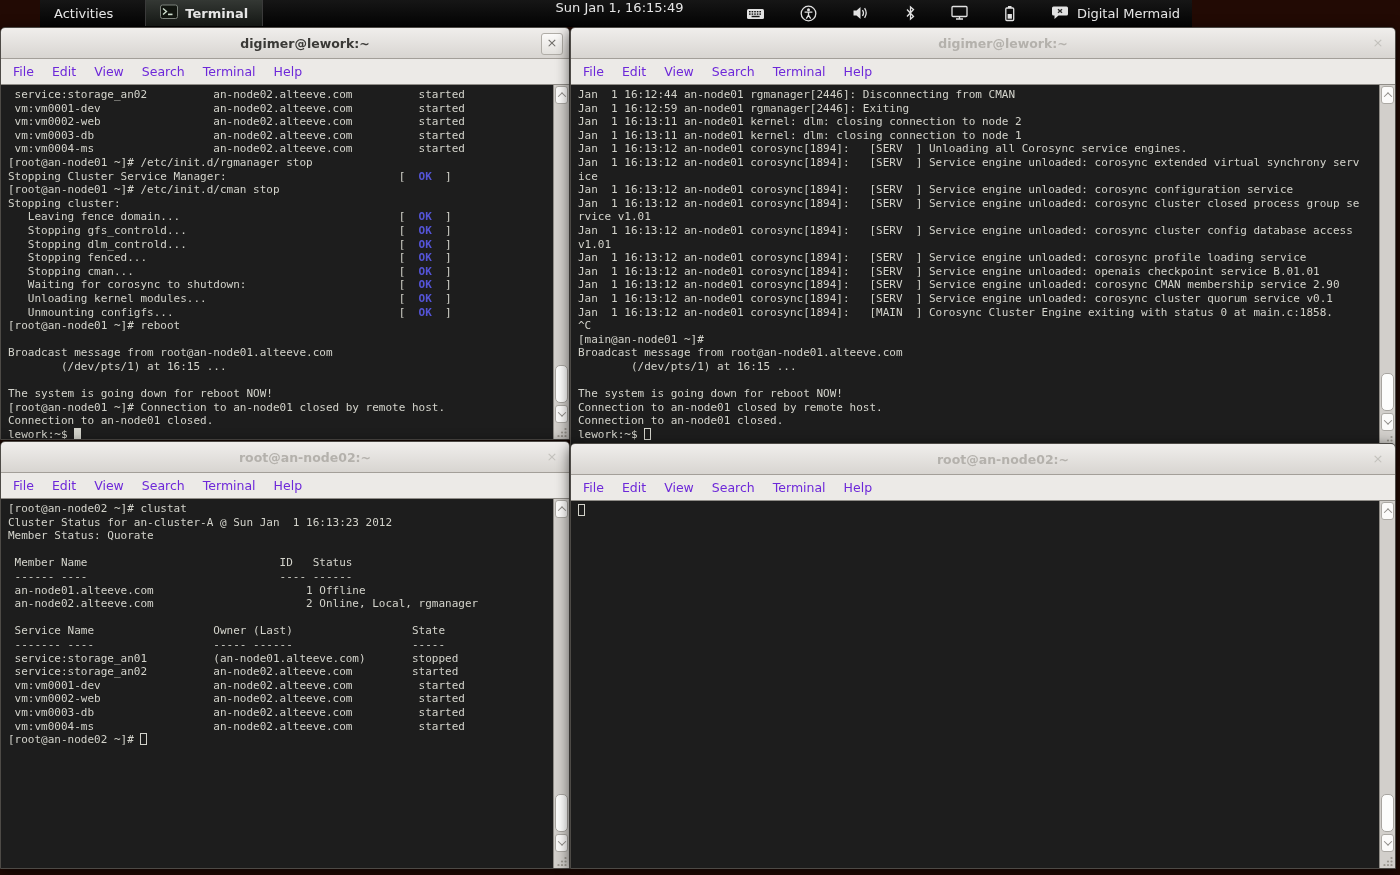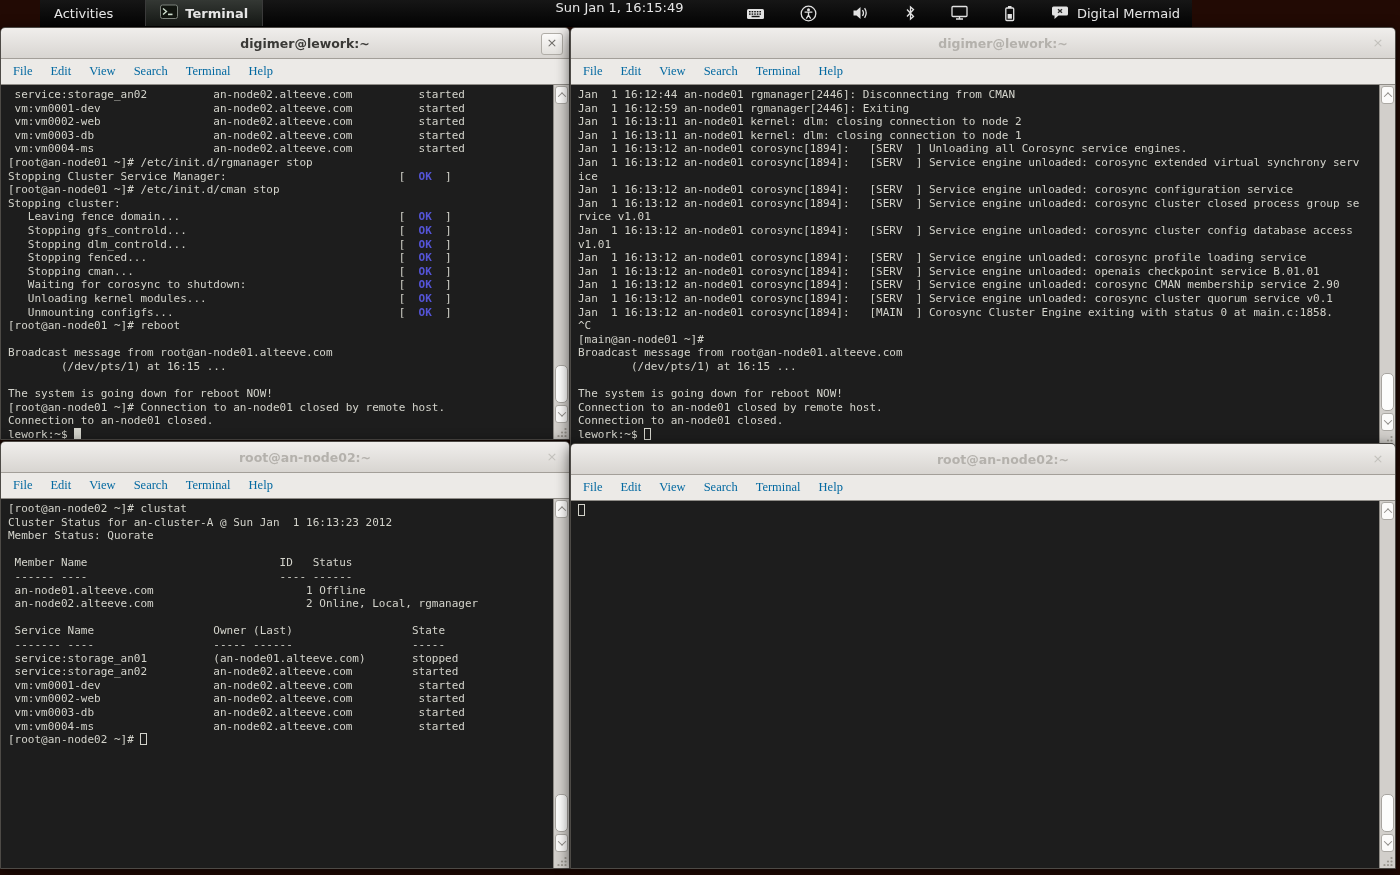--- a/index.html
+++ b/index.html
@@ -44,21 +44,21 @@
   .close-btn{
     position:absolute;right:6px;top:5px;width:20px;height:20px;line-height:18px;
     text-align:center;font-size:13px;color:#6f6d69;border-radius:3px;
     border:1px solid #b0ada7;background:linear-gradient(#fbfaf9,#e3e1dd);
   }
   .window.inactive .close-btn{border-color:transparent;background:none;color:#c3c1bc;}
   .menubar{
     height:25px;flex:0 0 25px;background:#eceae7;display:flex;align-items:center;
     padding-left:3px;border-bottom:1px solid #908d88;
   }
-  .menu-item{font-size:12.5px;color:#0369a1;padding:0 9px;font-family:Liberation Serif, serif;}
+  .menu-item{font-size:12.5px;color:#6d28d9;padding:0 9px;}
   .content{
     position:relative;flex:1;background:#1d1d1d;overflow:hidden;
     font-family:"DejaVu Sans Mono","Liberation Mono",monospace;
     font-size:11px;color:#d3d3cb;
     padding:3px 10px 0 7px;
   }
   .tline{height:13.6px;line-height:13.6px;white-space:pre;}
   .ok{color:#5454d6;font-weight:bold;}
   .cursor{display:inline-block;width:7px;height:12px;vertical-align:-2px;}
   .cursor[data-cursor="solid"]{background:#d3d3cb;}

